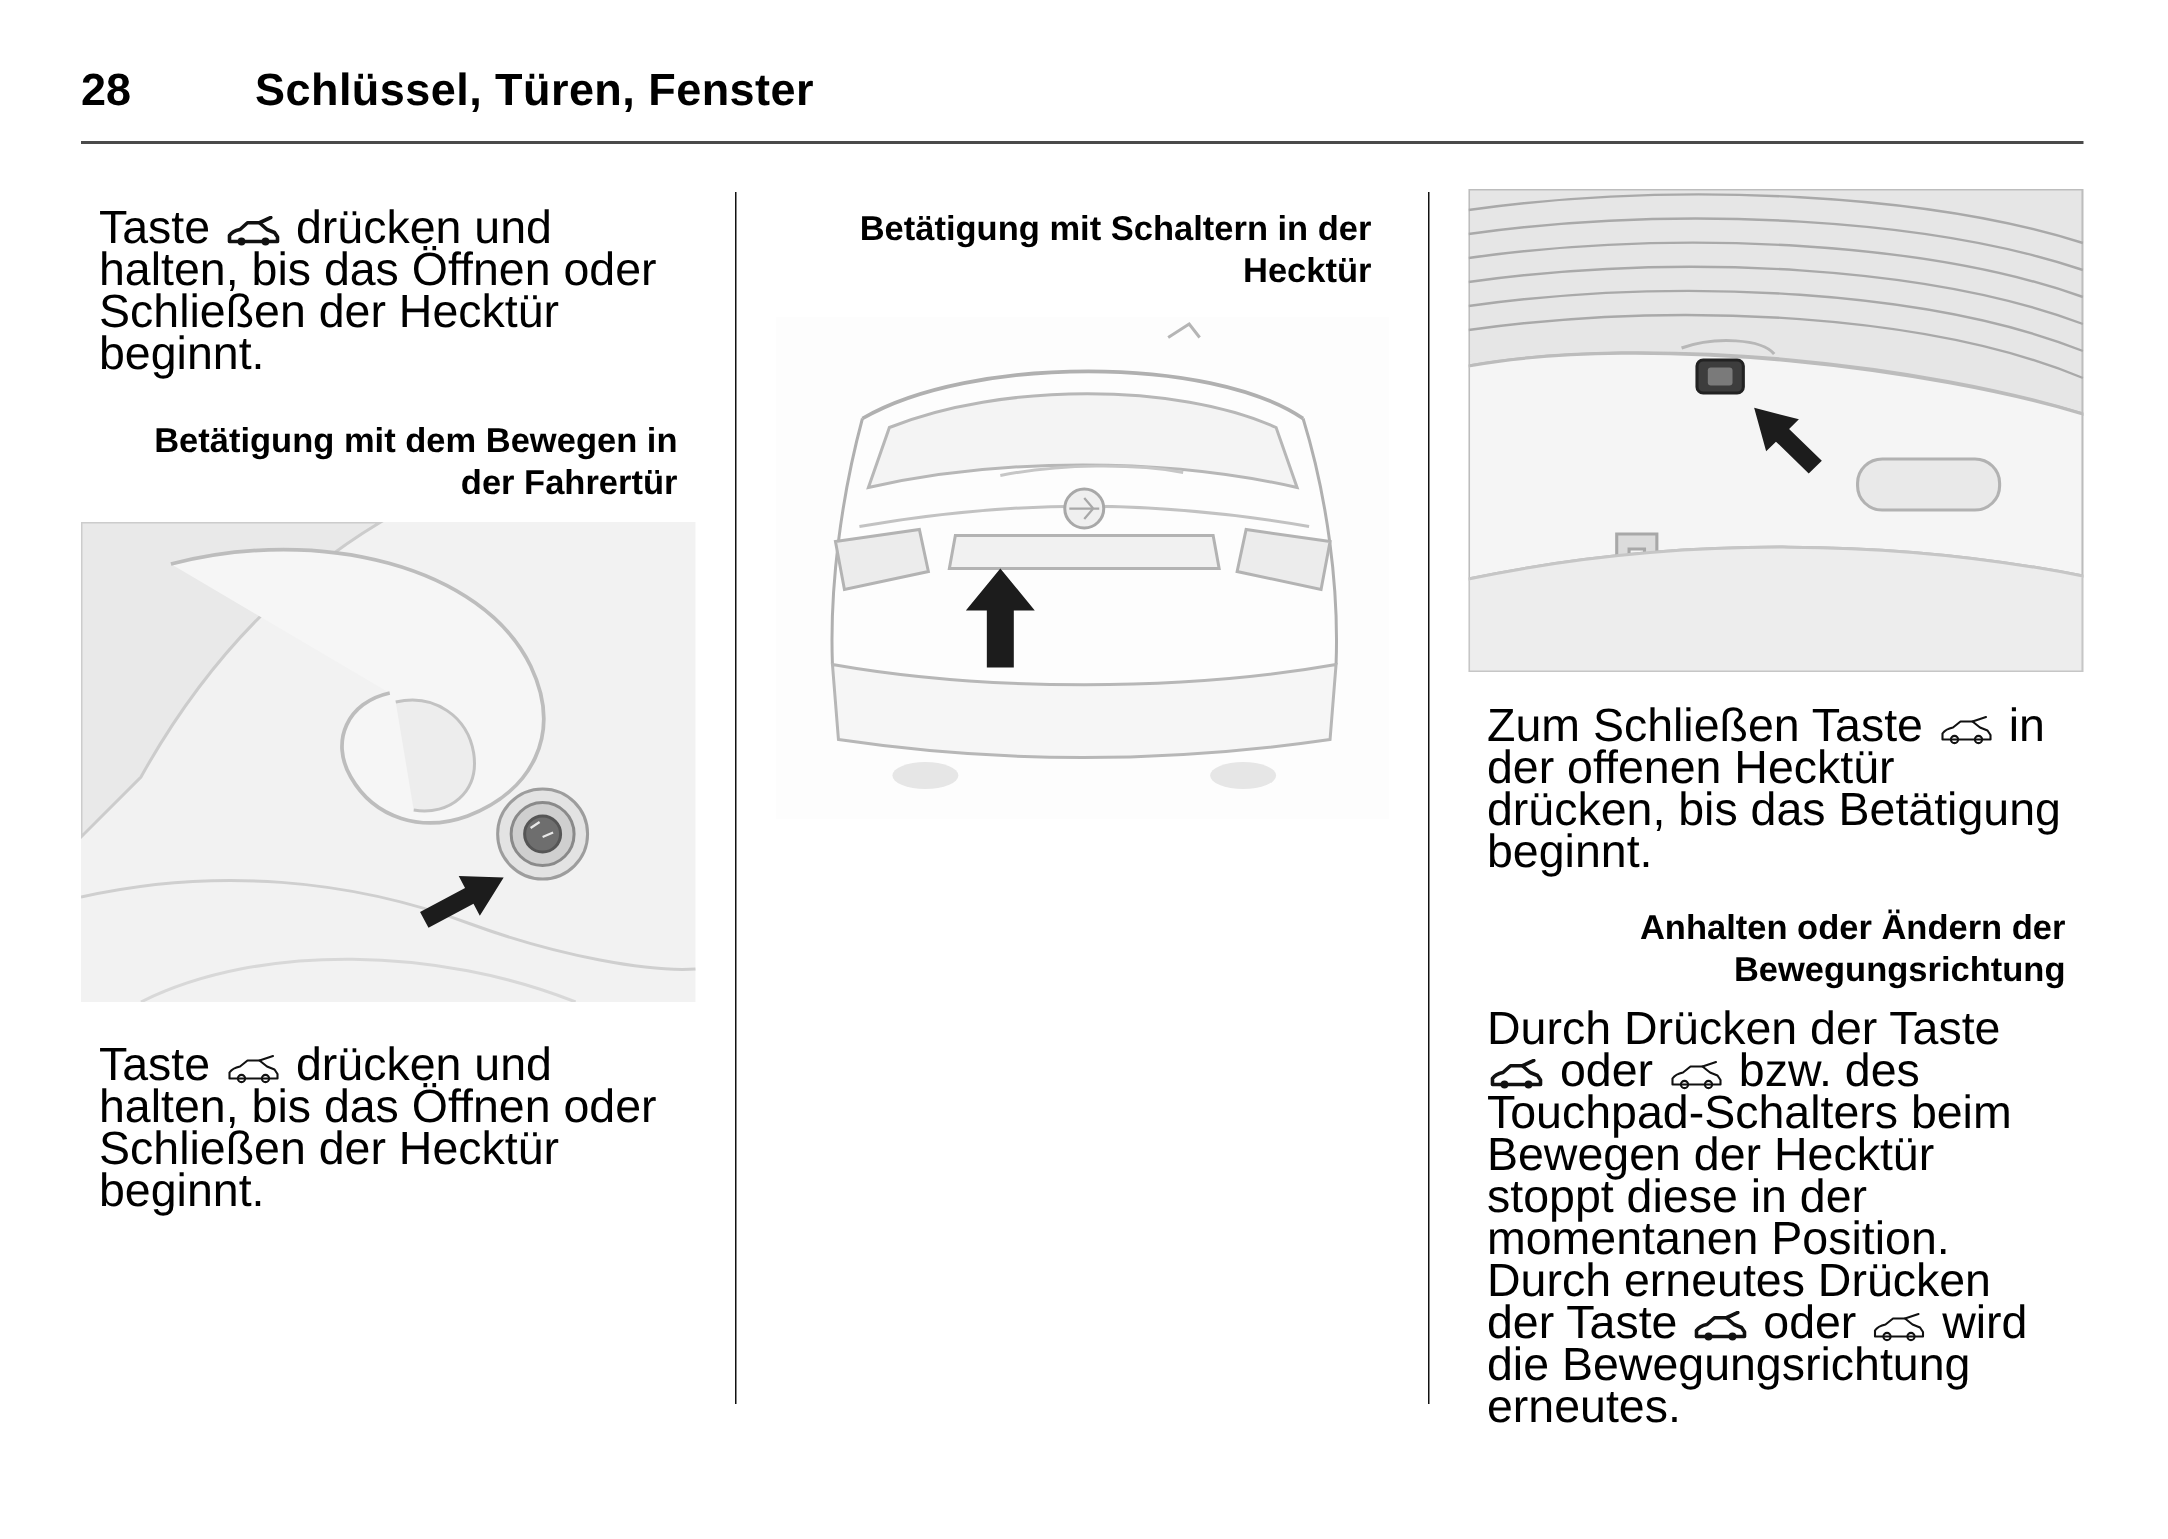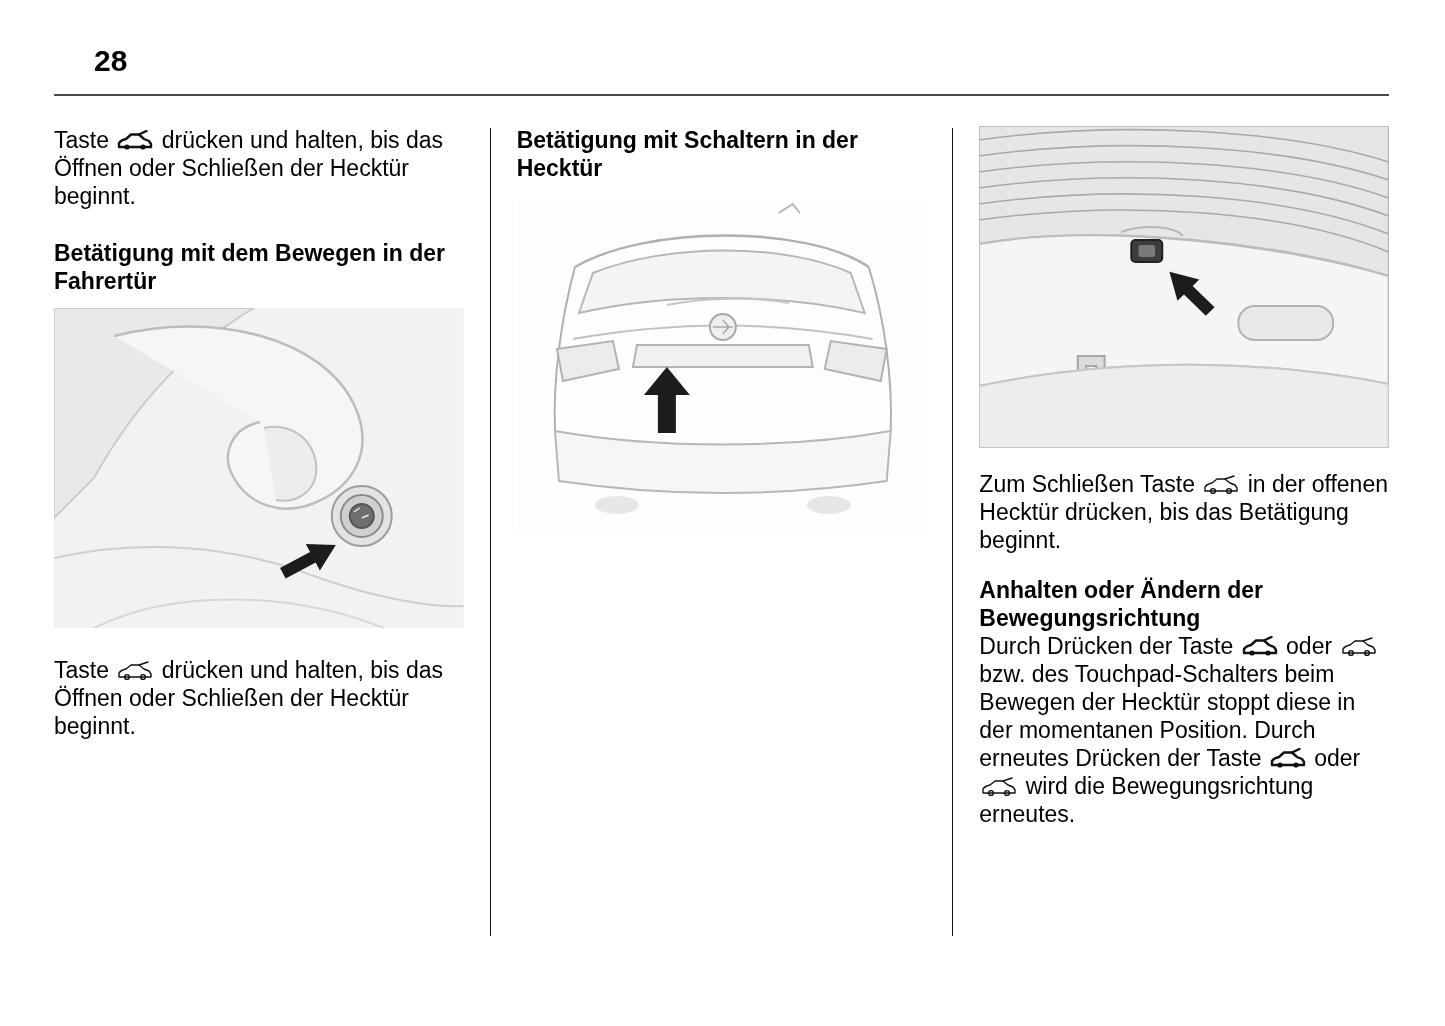--- a/index.html
+++ b/index.html
@@ -4,35 +4,35 @@
 <style>
   html, body { margin: 0; padding: 0; background: #ffffff; }
   body {
     width: 1445px; height: 1026px;
     font-family: "Liberation Sans", sans-serif;
     color: #000;
     position: relative;
     overflow: hidden;
   }
   .page { box-sizing: border-box; padding: 44px 56px 0 54px; }
-  .header { display: flex; align-items: baseline; margin-left: 40px; }
+  .header { display: flex; align-items: baseline; }
   .page-num { font-size: 30px; font-weight: 700; width: 116px; flex: 0 0 116px; }
   .section-title { font-size: 30px; font-weight: 700; margin: 0; letter-spacing: 0.3px; }
   .rule { height: 2px; background: #4a4a4a; margin-top: 16px; }
 
   .columns {
     display: grid;
     grid-template-columns: 1fr 1px 1fr 1px 1fr;
     column-gap: 26px;
     margin-top: 30px;
   }
   .vdivider { width: 1px; background: #111; height: 808px; margin-top: 2px; }
 
-  .para { font-size: 23px; line-height: 28px; margin: 0; }
-  .subhead { font-size: 23px; line-height: 28px; font-weight: 700; margin: 0; }
+  .para { font-size: 31px; line-height: 28px; margin: 12px; }
+  .subhead { font-size: 23px; line-height: 28px; font-weight: 700; margin: 12px; text-align: right; }
 
   .col1 .para-top   { margin-bottom: 29px; }
   .col1 .subhead    { margin-bottom: 13px; }
   .col1 .illus      { margin-bottom: 28px; }
   .col2 .subhead    { margin-bottom: 17px; }
   .col2 .illus      { margin-bottom: 20px; }
   .col3 .illus      { margin-bottom: 22px; }
   .col3 .para-top   { margin-bottom: 22px; }
 
   figure.illus { margin: 0; width: 100%; }
@@ -62,20 +62,21 @@
       <circle cx="10" cy="17" r="2.4"></circle>
       <circle cx="26" cy="17" r="2.4"></circle>
     </g>
   </defs>
 </svg>
 
 <div class="page">
 
   <header class="header">
     <span class="page-num">28</span>
+    <h1 class="section-title">Schlüssel, Türen, Fenster</h1>
   </header>
   <div class="rule"></div>
 
   <main class="columns">
 
     <section class="col col1">
       <p class="para para-top">
         <span>Taste </span><svg class="glyph" viewBox="0 0 36 22">
             <use href="#glyph-car-a"></use>
           </svg><span> drücken und halten, bis das Öffnen oder Schließen der Hecktür beginnt.</span>

